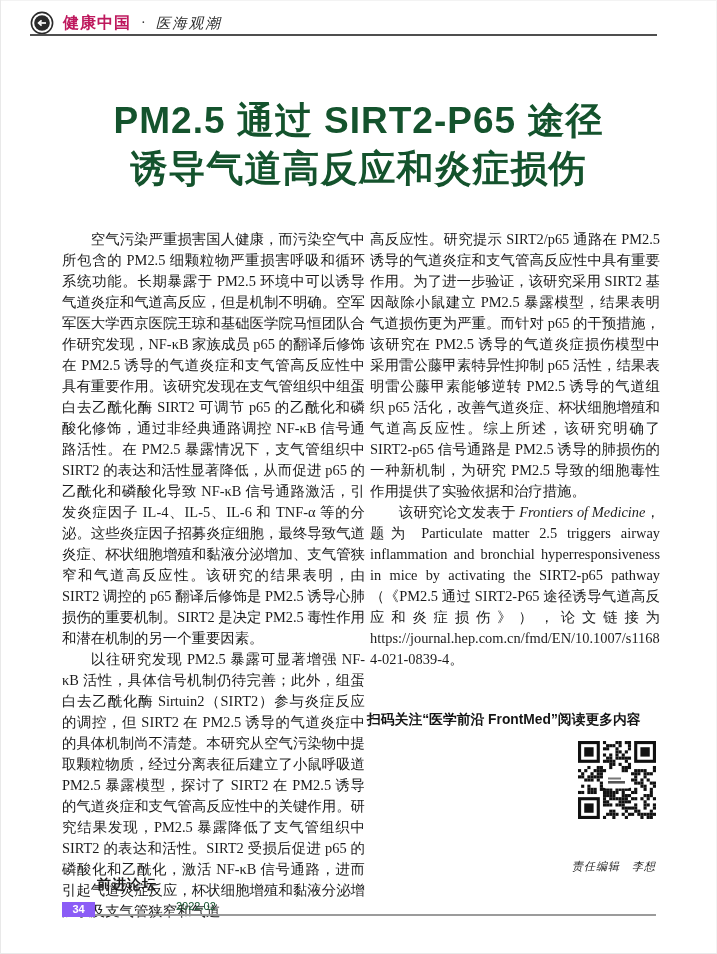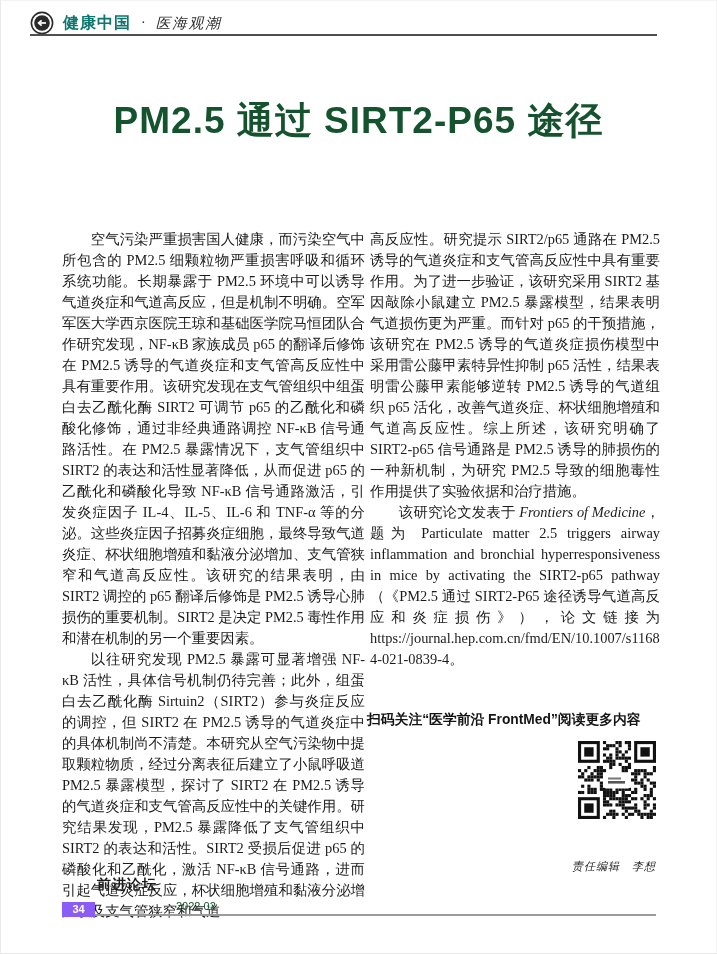--- a/index.html
+++ b/index.html
@@ -13,21 +13,21 @@
     color:#1b1b1b;
   }
   
   .header-row{
     position:absolute;left:30px;top:11px;height:24px;
     display:flex;align-items:center;gap:9px;
   }
   .hdr-icon{width:24px;height:24px;display:block;}
   .hdr-brand{
     font-family:"Liberation Sans","DejaVu Sans",sans-serif;
-    font-weight:bold;font-size:16px;color:#0f766e;letter-spacing:1px;
+    font-weight:bold;font-size:16px;color:#be185d;letter-spacing:1px;
   }
   .hdr-sep{font-size:14px;color:#333;margin:0 1px;}
   .hdr-section{
     font-style:italic;font-size:14.5px;color:#2a2a2a;letter-spacing:2px;text-align:center;
   }
   .header-rule{
     position:absolute;left:30px;top:34px;width:627px;height:2px;background:#4f4f4f;
   }
   
   .title{
@@ -102,20 +102,21 @@
       <path d="M11.6 9.3 L8.6 12 L11.6 14.7" stroke="#fff" stroke-width="1.7" fill="none" stroke-linejoin="miter"></path>
     </svg>
     <span class="hdr-brand">健康中国</span>
     <span class="hdr-sep">·</span>
     <span class="hdr-section">医海观潮</span>
   </div>
   <div class="header-rule"></div>
 
   <div class="title">
     <div>PM2.5 通过 SIRT2-P65 途径</div>
+    <div>诱导气道高反应和炎症损伤</div>
   </div>
 
   <div class="col col-left">
     <p class="indent">空气污染严重损害国人健康，而污染空气中所包含的 PM2.5 细颗粒物严重损害呼吸和循环系统功能。长期暴露于 PM2.5 环境中可以诱导气道炎症和气道高反应，但是机制不明确。空军军医大学西京医院王琼和基础医学院马恒团队合作研究发现，NF-κB 家族成员 p65 的翻译后修饰在 PM2.5 诱导的气道炎症和支气管高反应性中具有重要作用。该研究发现在支气管组织中组蛋白去乙酰化酶 SIRT2 可调节 p65 的乙酰化和磷酸化修饰，通过非经典通路调控 NF-κB 信号通路活性。在 PM2.5 暴露情况下，支气管组织中 SIRT2 的表达和活性显著降低，从而促进 p65 的乙酰化和磷酸化导致 NF-κB 信号通路激活，引发炎症因子 IL-4、IL-5、IL-6 和 TNF-α 等的分泌。这些炎症因子招募炎症细胞，最终导致气道炎症、杯状细胞增殖和黏液分泌增加、支气管狭窄和气道高反应性。该研究的结果表明，由 SIRT2 调控的 p65 翻译后修饰是 PM2.5 诱导心肺损伤的重要机制。SIRT2 是决定 PM2.5 毒性作用和潜在机制的另一个重要因素。</p>
     <p class="indent">以往研究发现 PM2.5 暴露可显著增强 NF-κB 活性，具体信号机制仍待完善；此外，组蛋白去乙酰化酶 Sirtuin2（SIRT2）参与炎症反应的调控，但 SIRT2 在 PM2.5 诱导的气道炎症中的具体机制尚不清楚。本研究从空气污染物中提取颗粒物质，经过分离表征后建立了小鼠呼吸道 PM2.5 暴露模型，探讨了 SIRT2 在 PM2.5 诱导的气道炎症和支气管高反应性中的关键作用。研究结果发现，PM2.5 暴露降低了支气管组织中 SIRT2 的表达和活性。SIRT2 受损后促进 p65 的磷酸化和乙酰化，激活 NF-κB 信号通路，进而引起气道炎症反应，杯状细胞增殖和黏液分泌增加以及支气管狭窄和气道</p>
   </div>
 
   <div class="col col-right">
     <p>高反应性。研究提示 SIRT2/p65 通路在 PM2.5 诱导的气道炎症和支气管高反应性中具有重要作用。为了进一步验证，该研究采用 SIRT2 基因敲除小鼠建立 PM2.5 暴露模型，结果表明气道损伤更为严重。而针对 p65 的干预措施，该研究在 PM2.5 诱导的气道炎症损伤模型中采用雷公藤甲素特异性抑制 p65 活性，结果表明雷公藤甲素能够逆转 PM2.5 诱导的气道组织 p65 活化，改善气道炎症、杯状细胞增殖和气道高反应性。综上所述，该研究明确了 SIRT2-p65 信号通路是 PM2.5 诱导的肺损伤的一种新机制，为研究 PM2.5 导致的细胞毒性作用提供了实验依据和治疗措施。</p>
     <p class="indent"><span>该研究论文发表于 </span><span class="journal-name">Frontiers of Medicine</span><span>，题为 Particulate matter 2.5 triggers airway inflammation and bronchial hyperresponsiveness in mice by activating the SIRT2-p65 pathway（《PM2.5 通过 SIRT2-P65 途径诱导气道高反应和炎症损伤》），论文链接为 https://journal.hep.com.cn/fmd/EN/10.1007/s11684-021-0839-4。</span></p>

